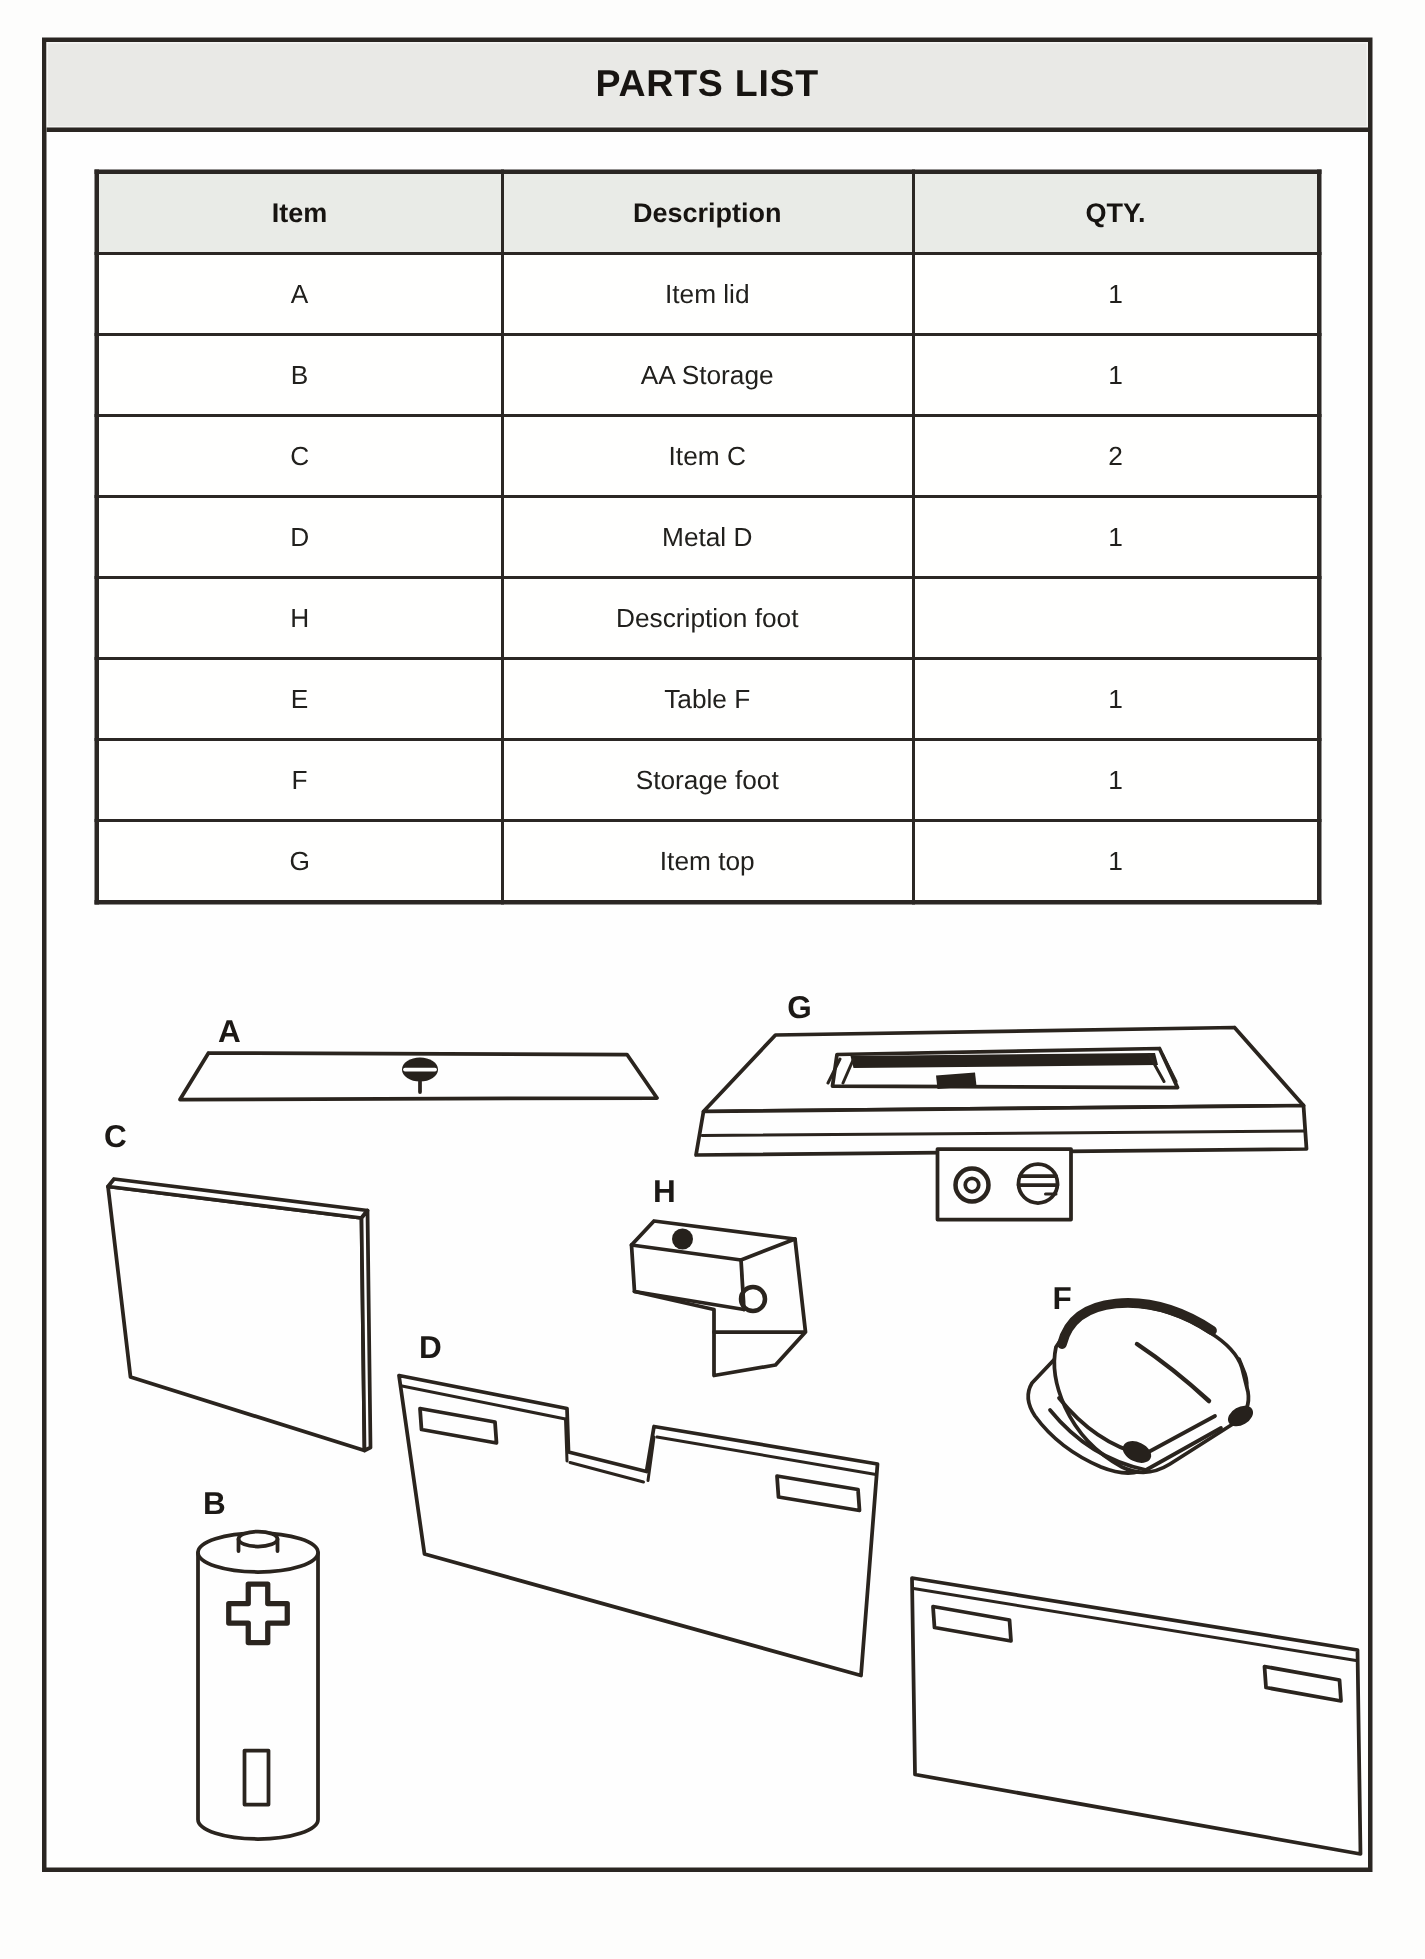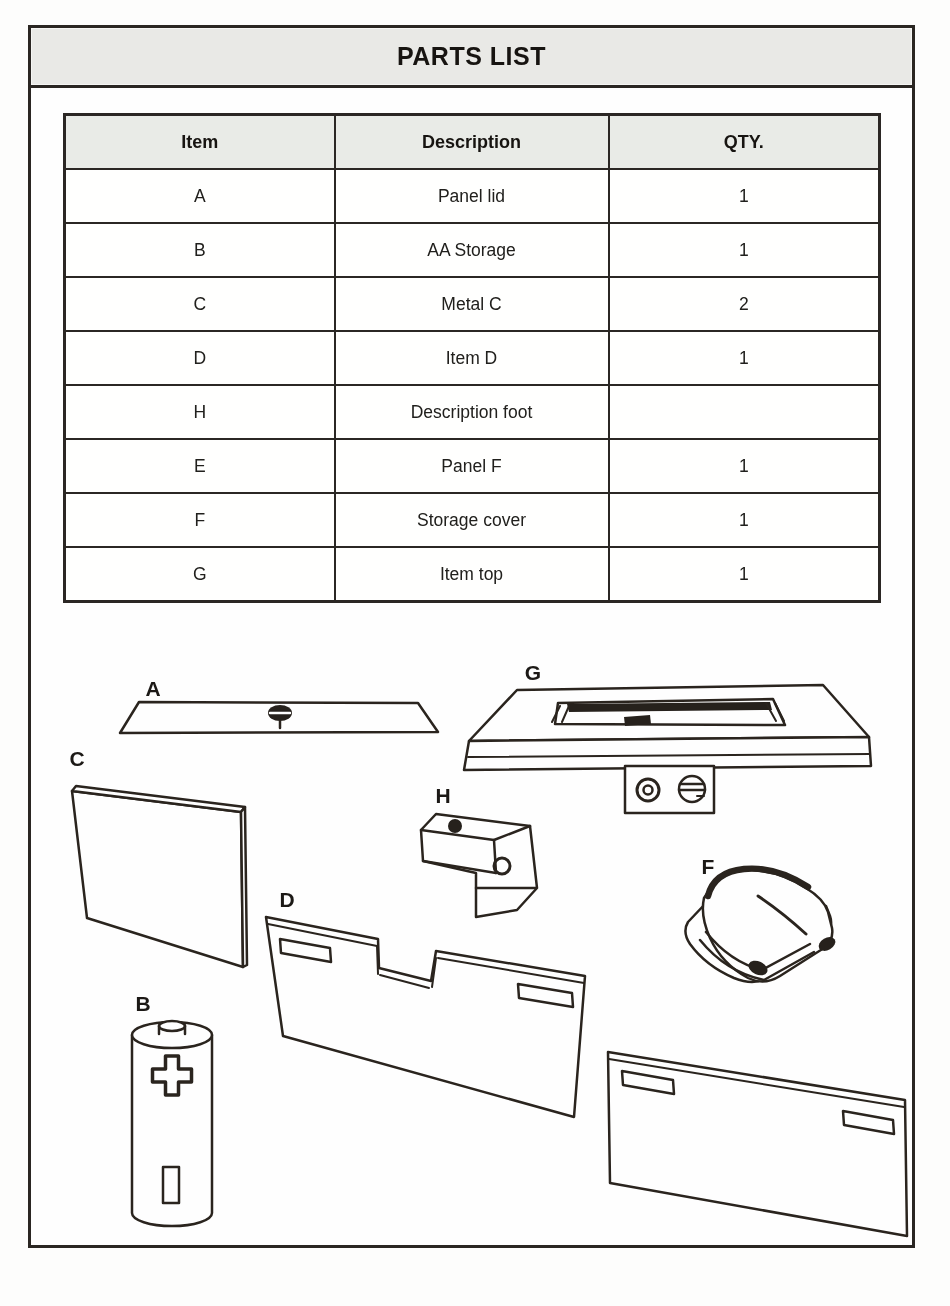--- a/index.html
+++ b/index.html
@@ -67,51 +67,51 @@
       <thead>
         <tr>
           <th>Item</th>
           <th>Description</th>
           <th>QTY.</th>
         </tr>
       </thead>
       <tbody>
         <tr>
           <td>A</td>
-          <td>Panel lid</td>
+          <td>Item lid</td>
           <td>1</td>
         </tr>
         <tr>
           <td>B</td>
           <td>AA Storage</td>
           <td>1</td>
         </tr>
         <tr>
           <td>C</td>
-          <td>Metal C</td>
+          <td>Item C</td>
           <td>2</td>
         </tr>
         <tr>
           <td>D</td>
-          <td>Item D</td>
+          <td>Metal D</td>
           <td>1</td>
         </tr>
         <tr>
           <td>H</td>
           <td>Description foot</td>
           <td></td>
         </tr>
         <tr>
           <td>E</td>
-          <td>Panel F</td>
+          <td>Table F</td>
           <td>1</td>
         </tr>
         <tr>
           <td>F</td>
-          <td>Storage cover</td>
+          <td>Storage foot</td>
           <td>1</td>
         </tr>
         <tr>
           <td>G</td>
           <td>Item top</td>
           <td>1</td>
         </tr>
       </tbody>
     </table>
   </div>

